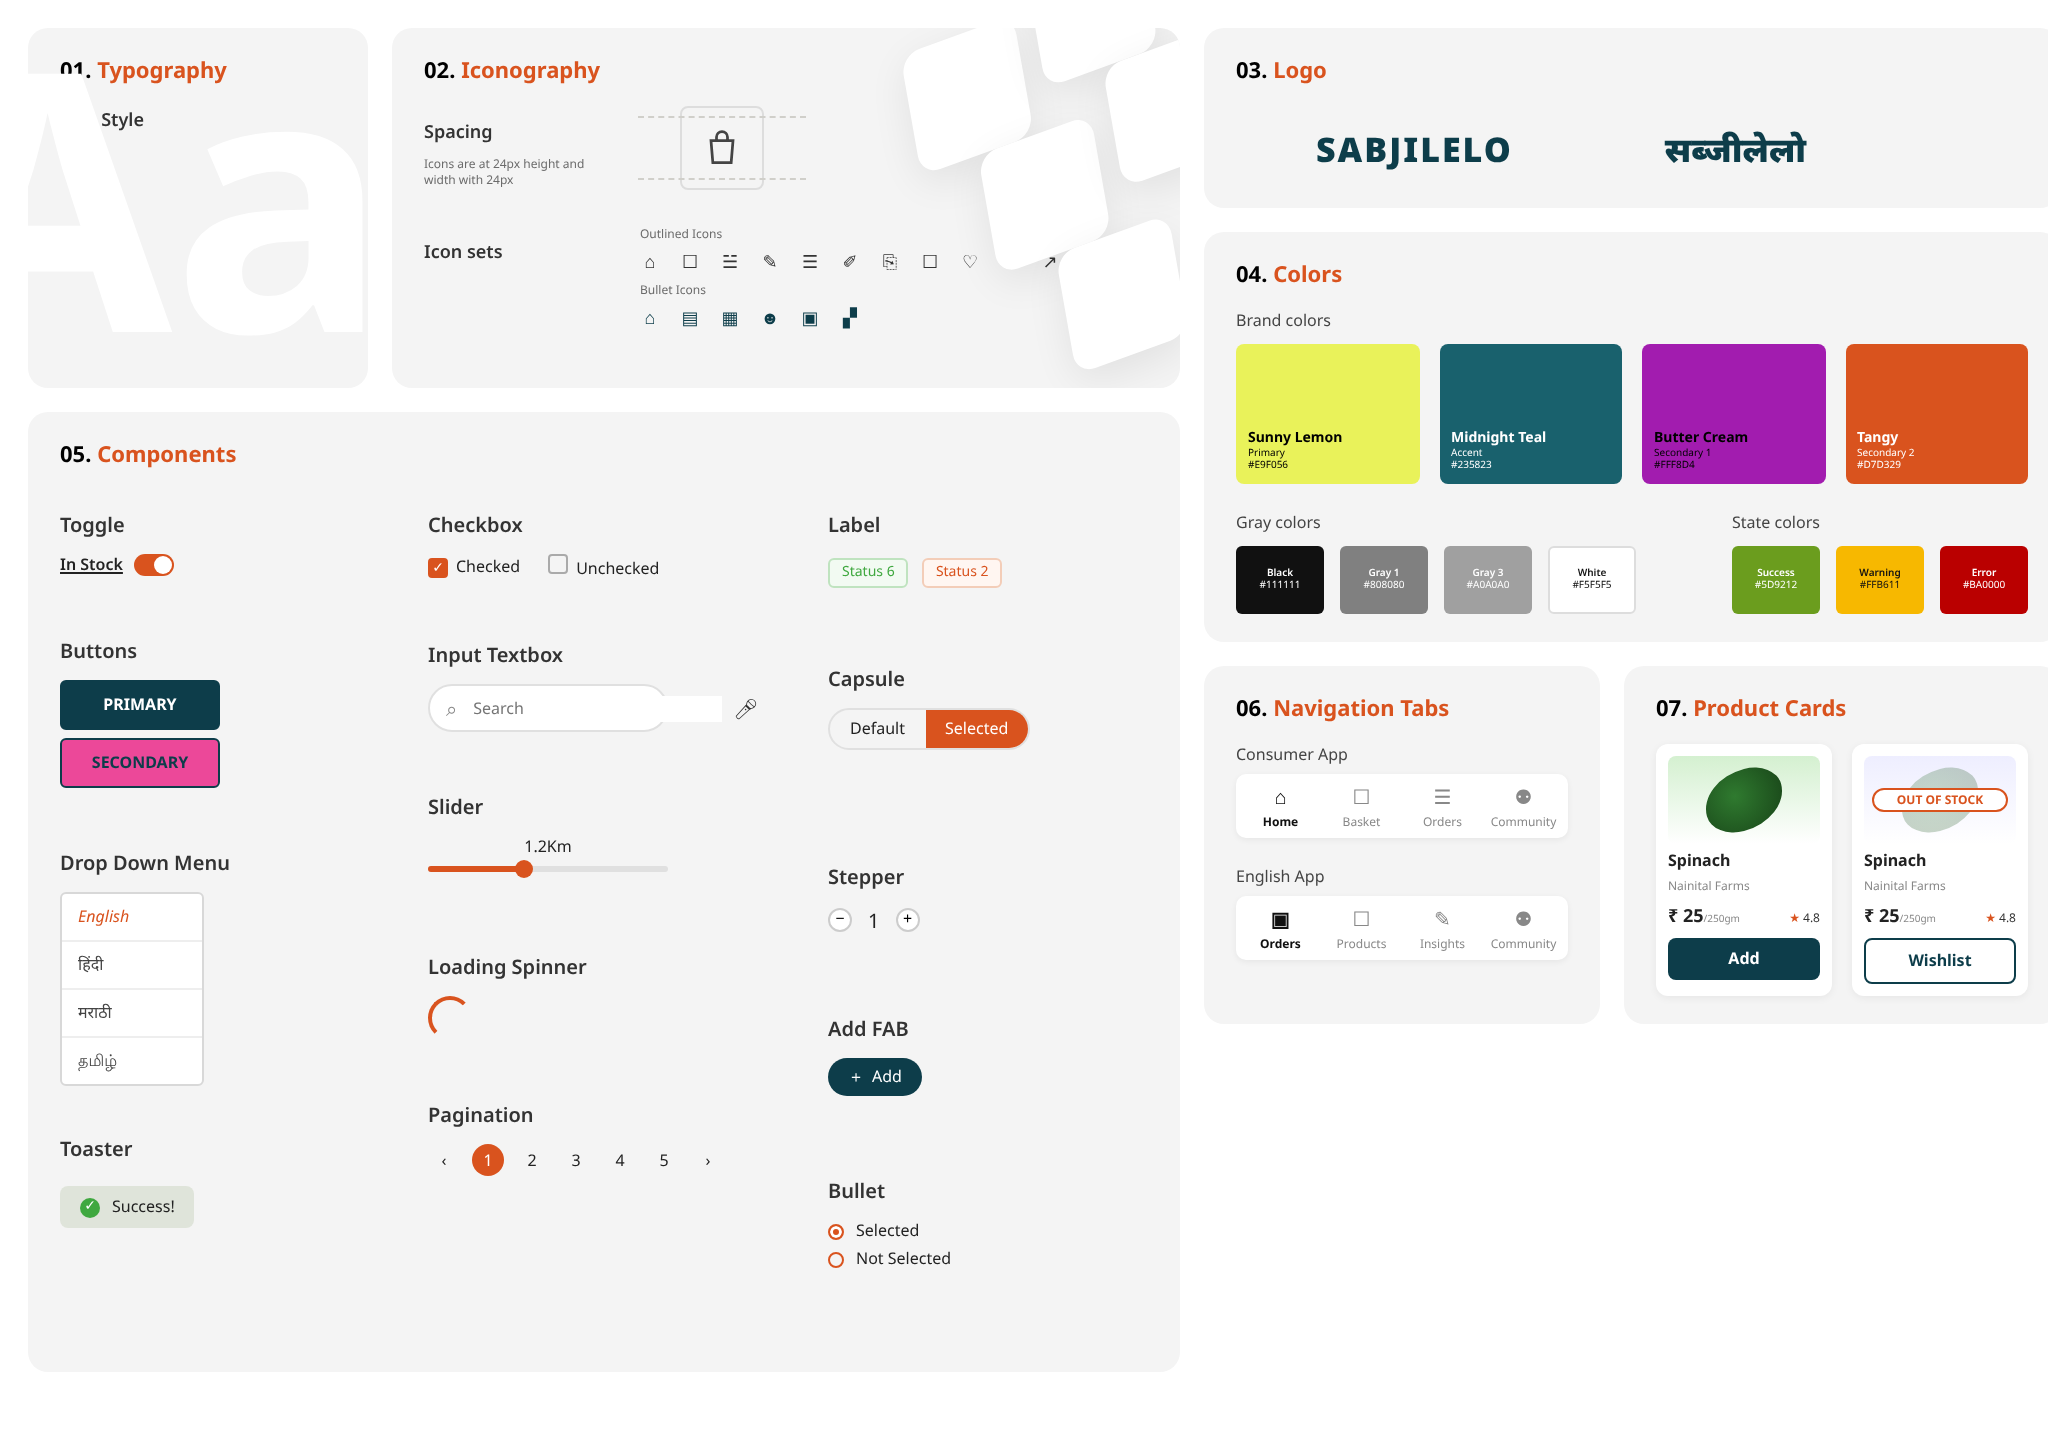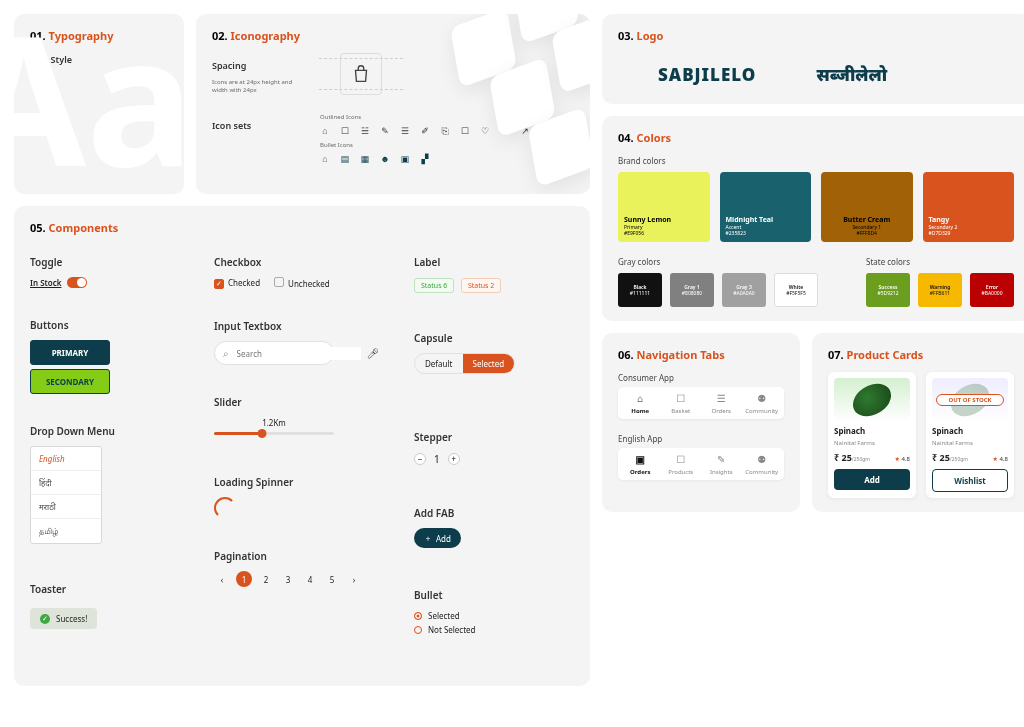--- a/index.html
+++ b/index.html
@@ -46,21 +46,21 @@
   .iconrow span{width:10px;height:10px;display:inline-flex;align-items:center;justify-content:center;font-size:9px;}
   
   .components{height:480px;}
   .comp-grid{display:grid;grid-template-columns:1fr 1.1fr 1fr;gap:4px 24px;margin-top:4px;}
   .h{font-size:10px;font-weight:600;color:#333;margin:10px 0 8px;}
   .toggle{display:flex;align-items:center;gap:6px;font-size:8px;font-weight:600;text-decoration:underline;}
   .switch{width:20px;height:11px;background:var(--orange);border-radius:10px;position:relative;}
   .switch::after{content:"";position:absolute;right:1px;top:1px;width:9px;height:9px;border-radius:50%;background:#fff;}
   .btn{border:1px solid var(--teal);border-radius:3px;padding:6px 0;width:80px;text-align:center;font-size:8px;font-weight:700;margin:4px 0;cursor:pointer;}
   .btn.primary{background:var(--teal);color:#fff;}
-  .btn.secondary{background:#84cc16;color:var(--teal);}
+  .btn.secondary{background:#ec4899;color:var(--teal);}
   .dd{border:1px solid #d8d8d8;border-radius:3px;width:72px;background:#fff;margin-top:4px;}
   .dd div{padding:6px 8px;font-size:8px;color:#444;cursor:pointer;}
   .dd div.sel{color:var(--orange);font-style:italic;}
   .dd div+div{border-top:1px solid #eee;}
   .toast{display:inline-flex;align-items:center;gap:6px;background:#dfe4da;border-radius:4px;padding:5px 10px;font-size:8px;margin-top:4px;}
   .toast .chk{width:10px;height:10px;border-radius:50%;background:#3fa83f;display:inline-flex;align-items:center;justify-content:center;color:#fff;font-size:7px;}
   .checkbox-row{display:flex;gap:14px;font-size:8px;align-items:center;}
   .cbox{width:10px;height:10px;border:1px solid #aaa;border-radius:2px;display:inline-flex;align-items:center;justify-content:center;margin-right:4px;font-size:7px;}
   .cbox.on{background:var(--orange);border-color:var(--orange);color:#fff;}
   .input{display:flex;align-items:center;background:#fff;border:1px solid #e0e0e0;border-radius:16px;padding:4px 8px;width:120px;gap:6px;}
@@ -79,21 +79,21 @@
   .cap div{padding:4px 10px;font-size:8px;cursor:pointer;}
   .cap .on{background:var(--orange);color:#fff;}
   .stepper{display:flex;align-items:center;gap:8px;}
   .stepper button{width:12px;height:12px;border-radius:50%;border:1px solid #ccc;background:#fff;font-size:8px;line-height:8px;cursor:pointer;padding:0;}
   .fab{display:inline-flex;align-items:center;gap:4px;background:var(--teal);color:#fff;border-radius:14px;padding:4px 10px;font-size:8px;cursor:pointer;}
   .bullet{display:flex;align-items:center;gap:6px;font-size:8px;margin:3px 0;}
   .bullet .dot{width:8px;height:8px;border:1px solid var(--orange);border-radius:50%;}
   .bullet .dot.on{background:var(--orange);box-shadow:inset 0 0 0 1.5px #fff;}
   
   .logo-card{display:flex;flex-direction:column;}
-  .logos{display:flex;gap:60px;align-items:center;margin-top:10px;padding:0 40px;}
+  .logos{display:flex;gap:76px;align-items:center;margin-top:10px;padding:0 40px;}
   .logo1{font-weight:900;letter-spacing:1px;color:var(--teal);font-size:17px;}
   .logo2{font-weight:900;color:var(--teal);font-size:17px;}
   
   .swatch-row{display:flex;gap:10px;margin-top:6px;}
   .swatch{flex:1;height:70px;border-radius:4px;padding:6px;display:flex;flex-direction:column;justify-content:flex-end;}
   .swatch .nm{font-size:7px;font-weight:700;}
   .swatch .role{font-size:5px;}
   .swatch .hex{font-size:5px;}
   .mini-row{display:flex;gap:8px;margin-top:6px;}
   .mini{width:44px;height:34px;border-radius:3px;display:flex;flex-direction:column;align-items:center;justify-content:center;font-size:5px;}
@@ -203,21 +203,21 @@
           <div class="btn secondary">SECONDARY</div>
 
           <div class="h" style="margin-top:30px;">Drop Down Menu</div>
           <div class="dd">
             <div class="sel">English</div>
             <div>हिंदी</div>
             <div>मराठी</div>
             <div>தமிழ்</div>
           </div>
 
-          <div class="h" style="margin-top:38px;">Toaster</div>
+          <div class="h" style="margin-top:24px;">Toaster</div>
           <div class="toast">
             <span class="chk">✓</span>
             <span>Success!</span>
           </div>
         </div>
 
         <div>
           <div class="h">Checkbox</div>
           <div class="checkbox-row">
             <span><span class="cbox on">✓</span><span>Checked</span></span>
@@ -308,21 +308,21 @@
           <div class="swatch" style="background: rgb(233, 242, 90); color: rgb(0, 0, 0);">
             <div class="nm">Sunny Lemon</div>
             <div class="role">Primary</div>
             <div class="hex">#E9F056</div>
           </div>
           <div class="swatch" style="background: rgb(25, 97, 109); color: rgb(255, 255, 255);">
             <div class="nm">Midnight Teal</div>
             <div class="role">Accent</div>
             <div class="hex">#235823</div>
           </div>
-          <div class="swatch" style="background: #a16207; color: rgb(0, 0, 0); align-items: center;">
+          <div class="swatch" style="background: #a21caf; color: rgb(0, 0, 0);">
             <div class="nm">Butter Cream</div>
             <div class="role">Secondary 1</div>
             <div class="hex">#FFF8D4</div>
           </div>
           <div class="swatch" style="background: rgb(217, 83, 30); color: rgb(255, 255, 255);">
             <div class="nm">Tangy</div>
             <div class="role">Secondary 2</div>
             <div class="hex">#D7D329</div>
           </div>
         </div>

